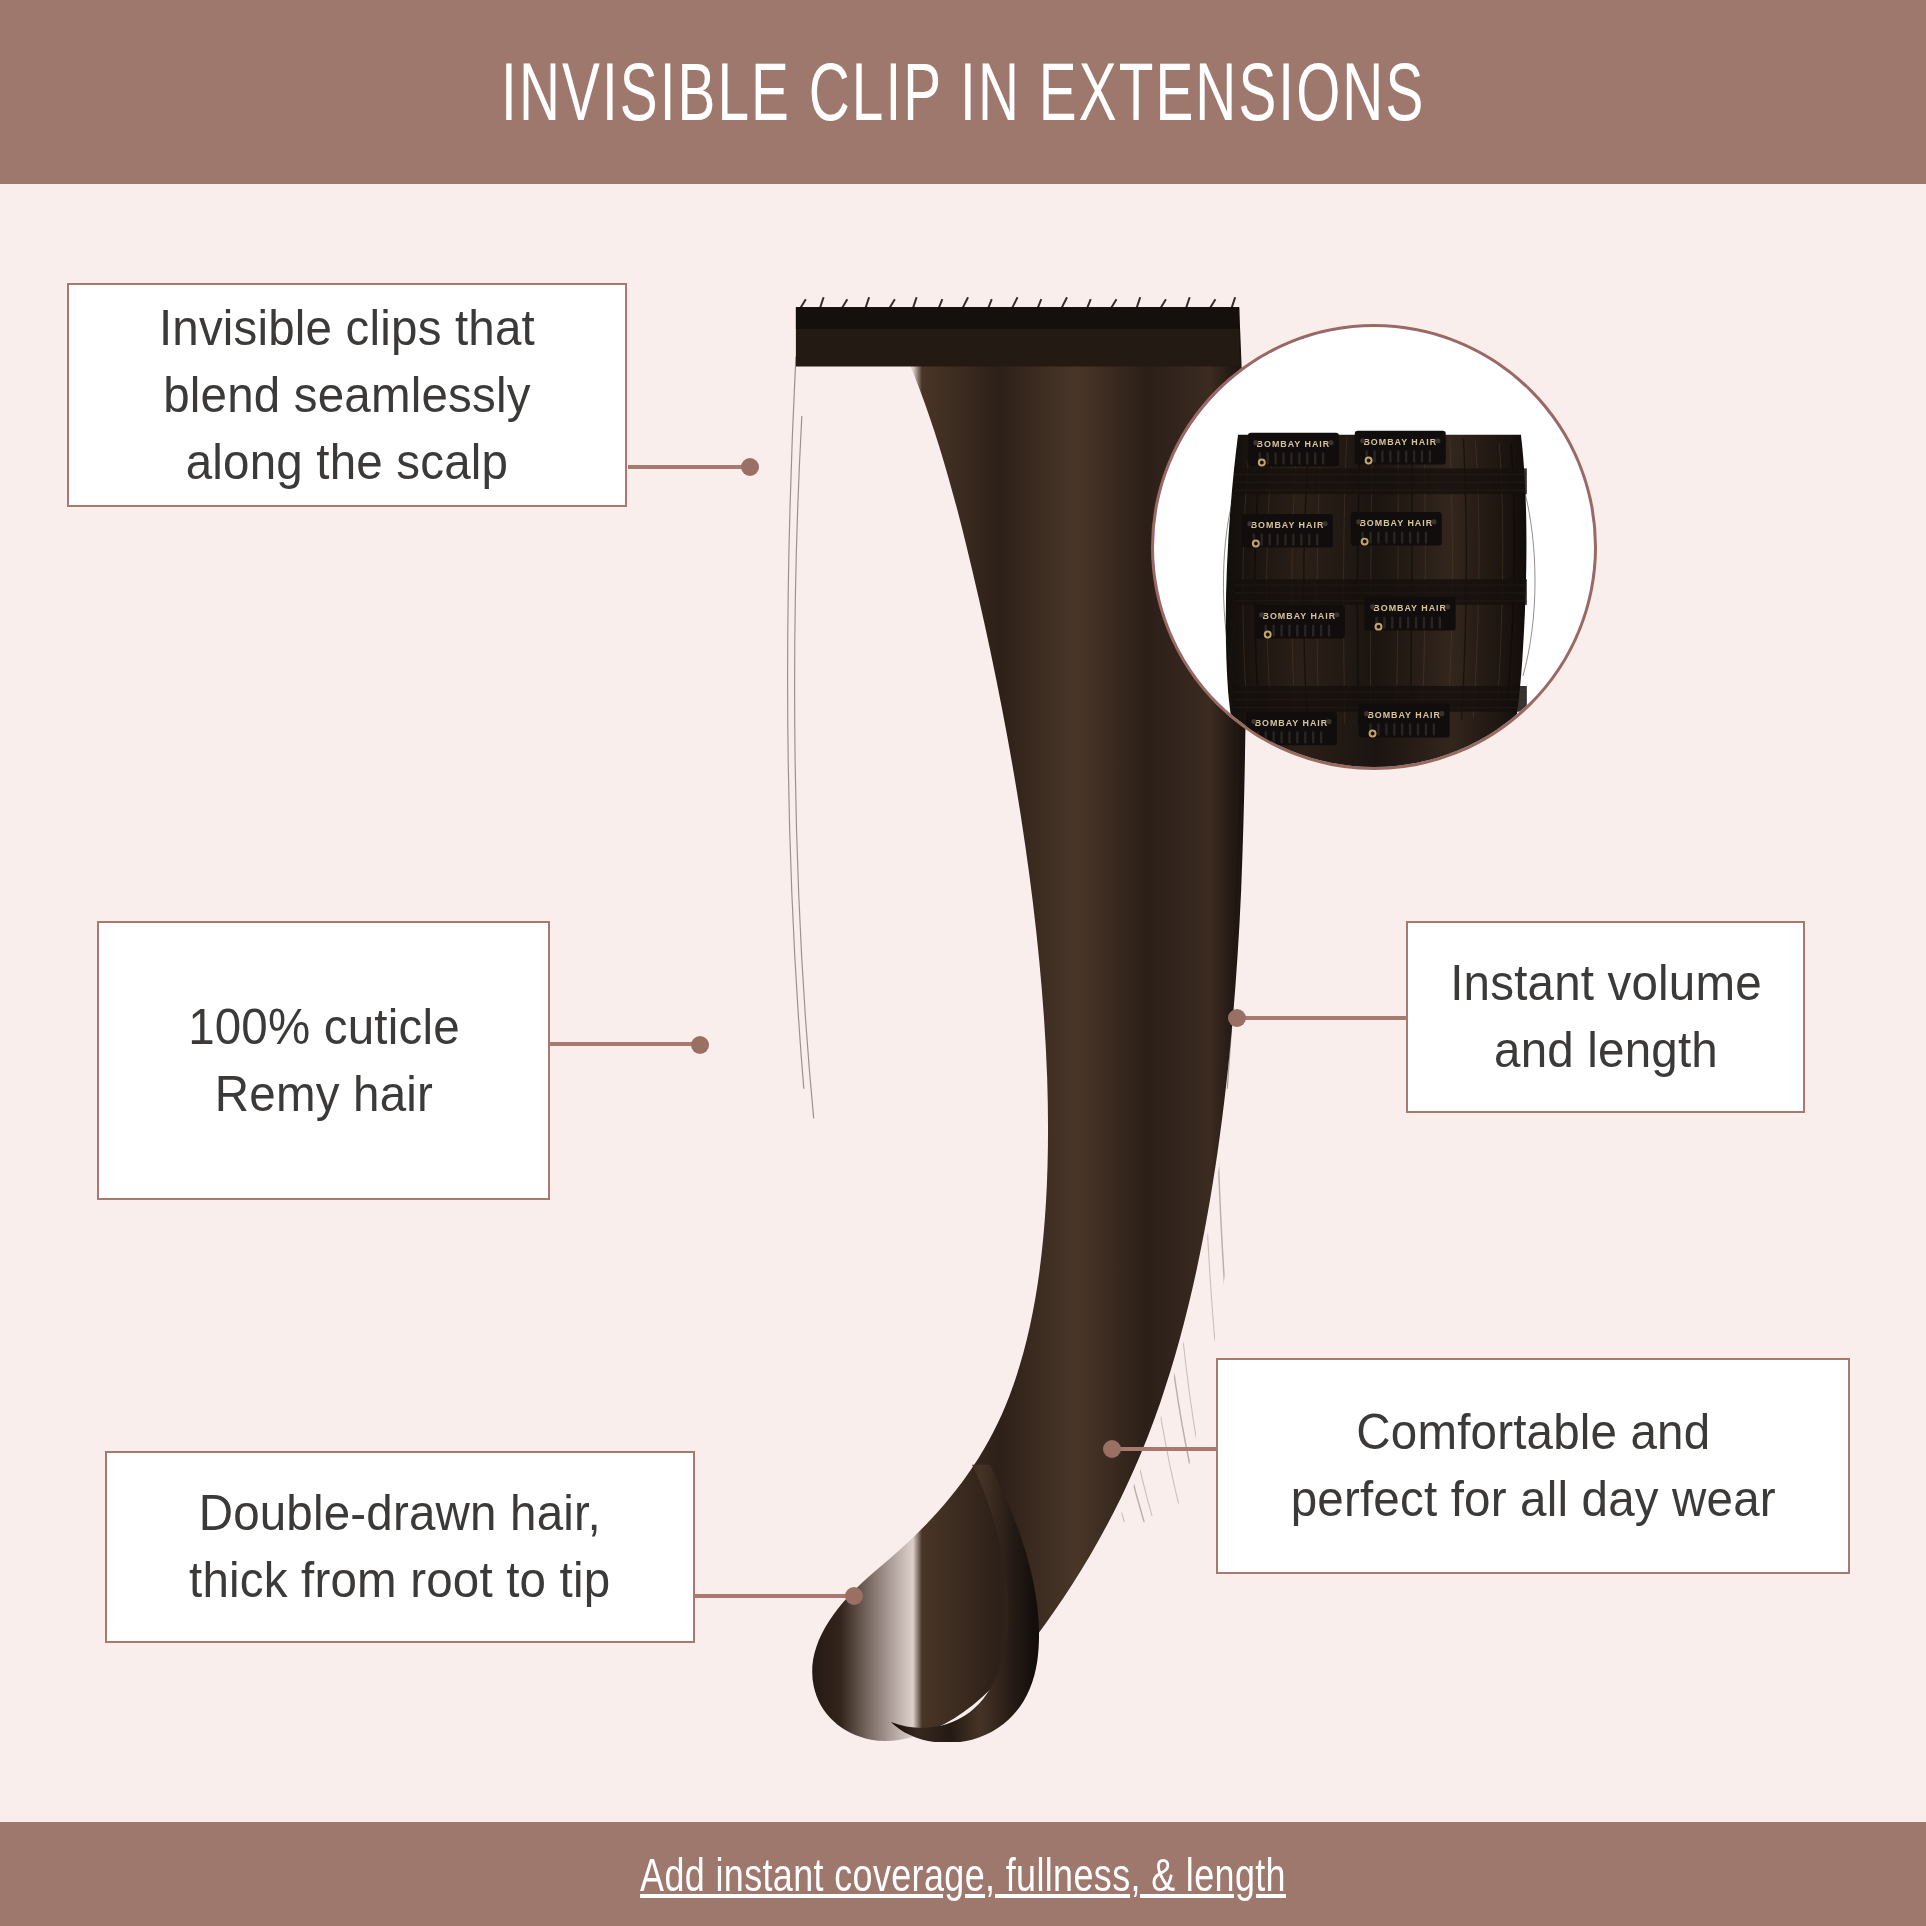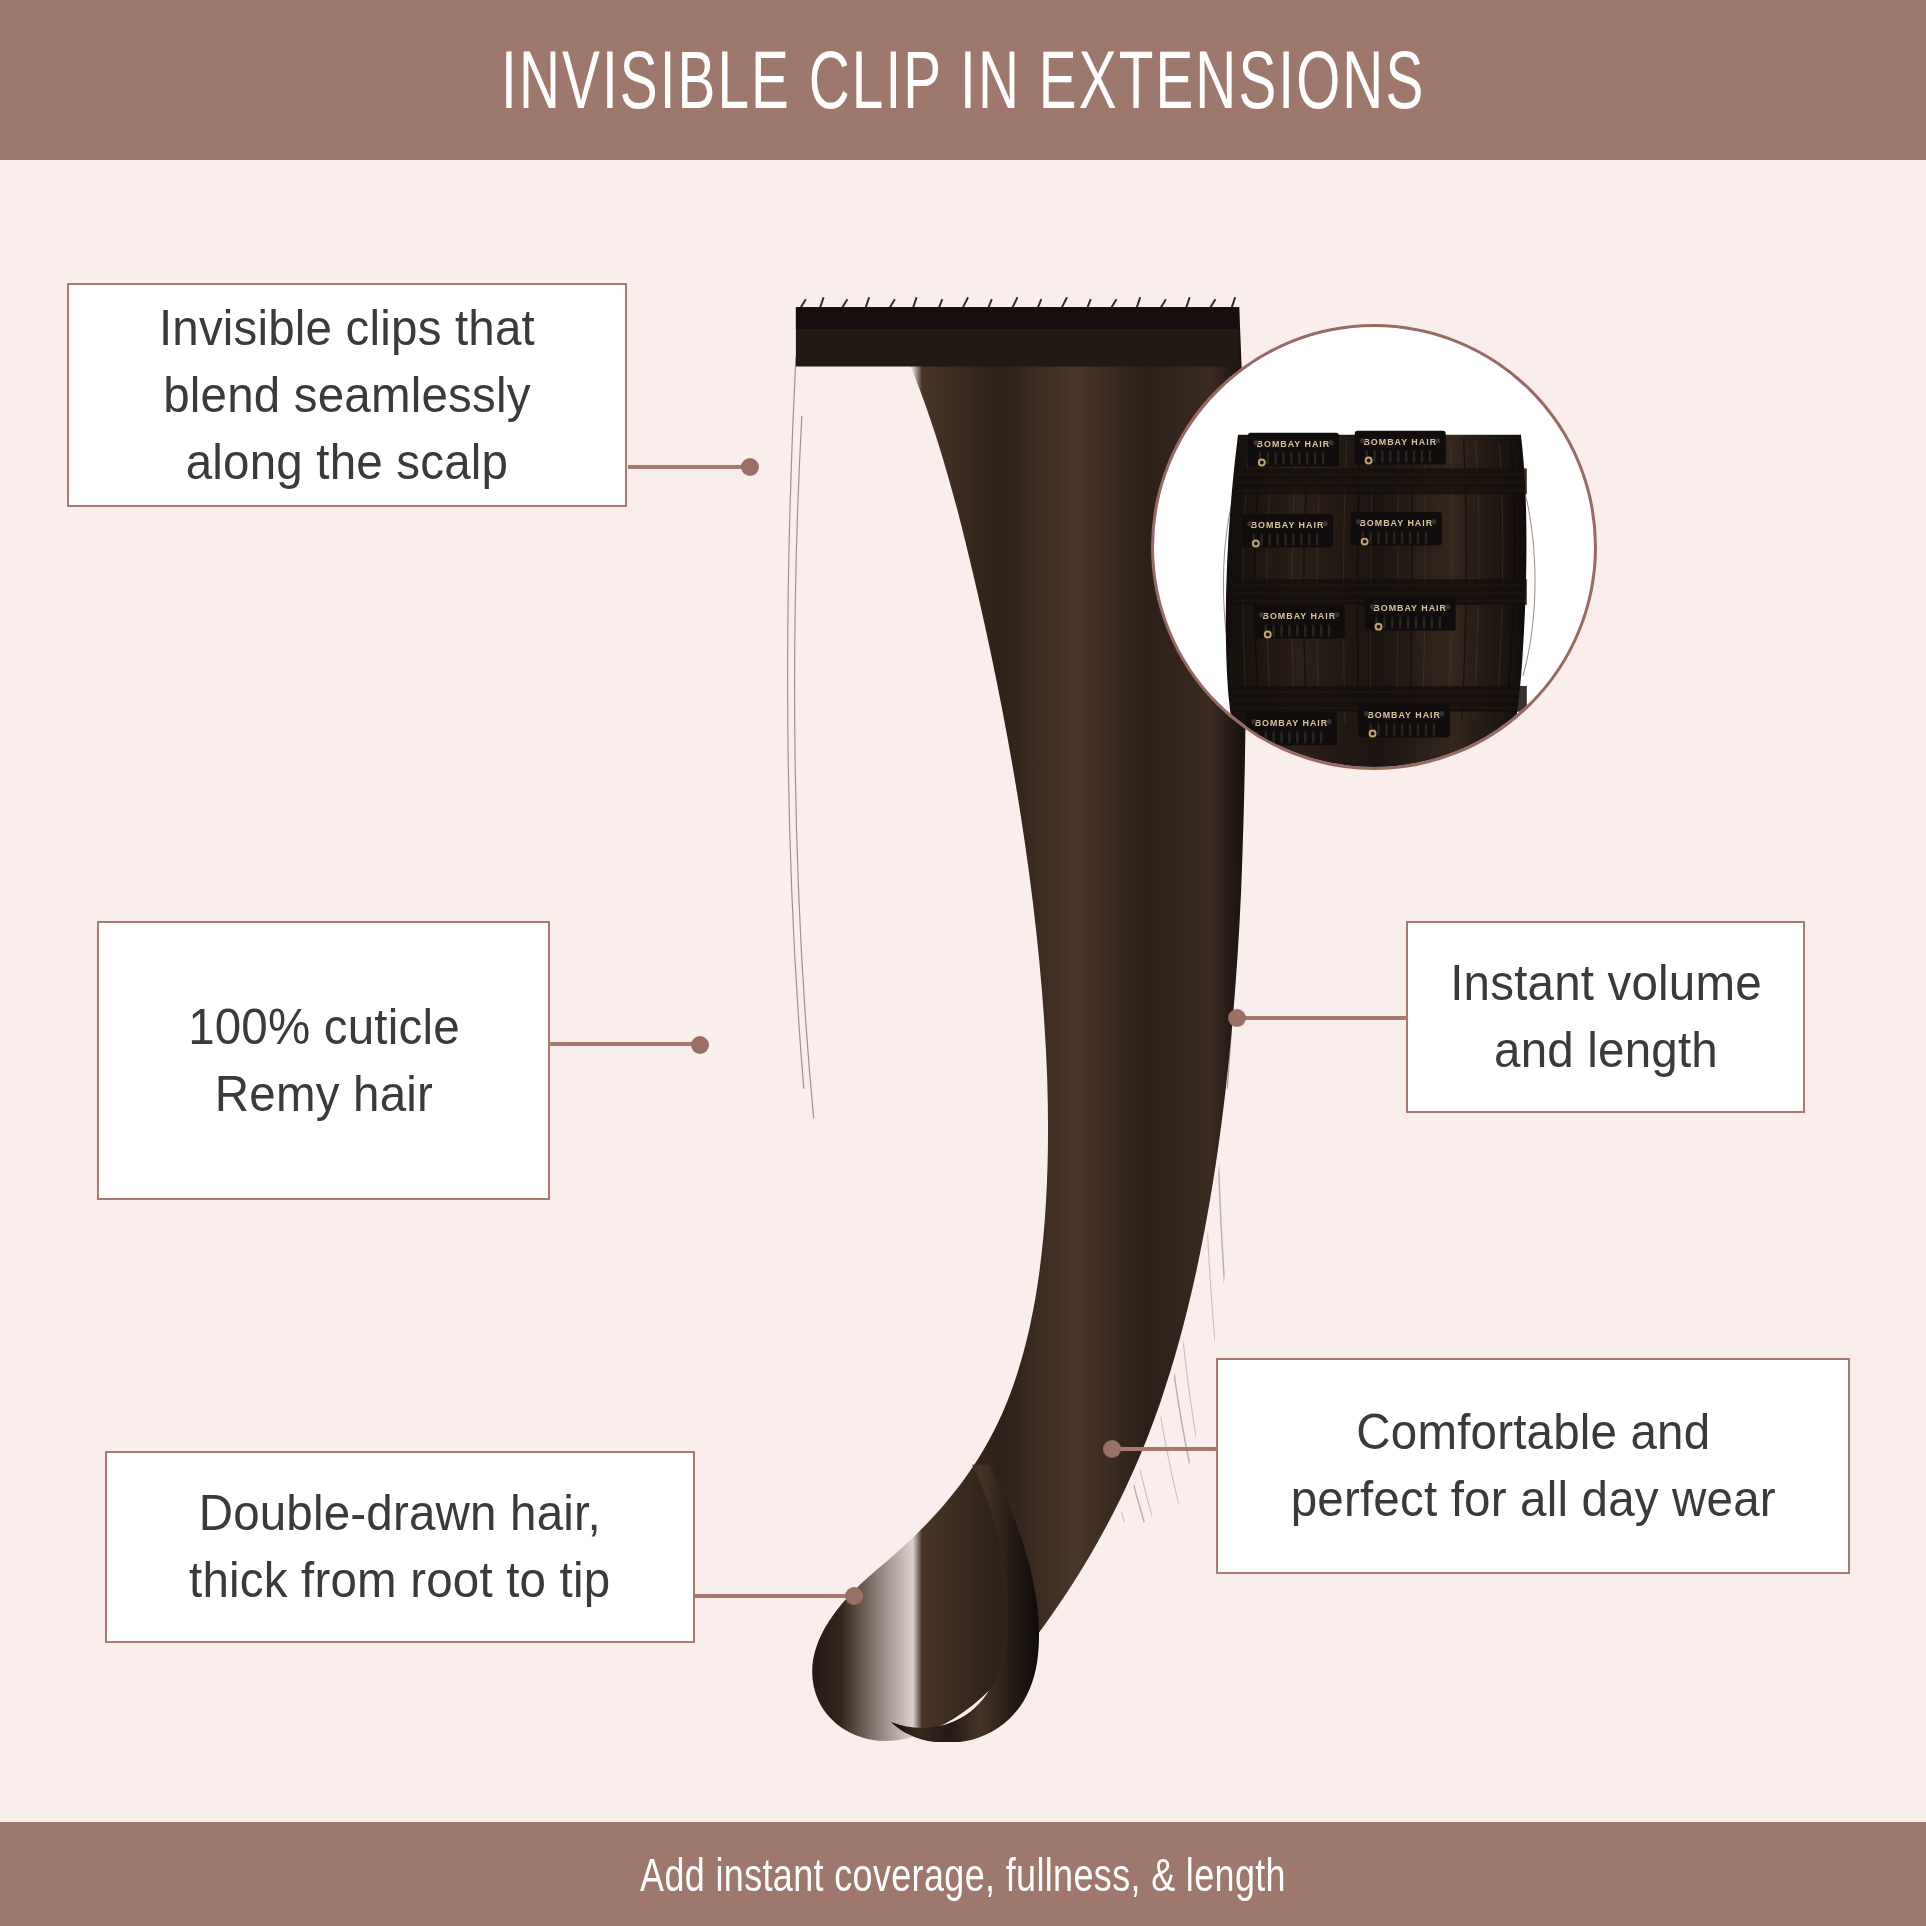--- a/index.html
+++ b/index.html
@@ -11,22 +11,22 @@
     position:relative;
   }
 
   
   .bar{
     position:absolute;left:0;width:1927px;
     background:#9e776d;
     display:flex;align-items:center;justify-content:center;
     color:#ffffff;
   }
-  #header-bar{top:0;height:160px;}
-  #footer-bar{bottom:0;height:105px;}
+  #header-bar{top:0;height:184px;}
+  #footer-bar{bottom:0;height:105px;text-decoration:underline;}
 
   #header-title{
     font-family:"Liberation Sans", sans-serif;
     font-size:81px;
     letter-spacing:3px;
     font-weight:400;
     transform:scaleX(.70);
     transform-origin:center center;
     white-space:nowrap;
     line-height:1;

